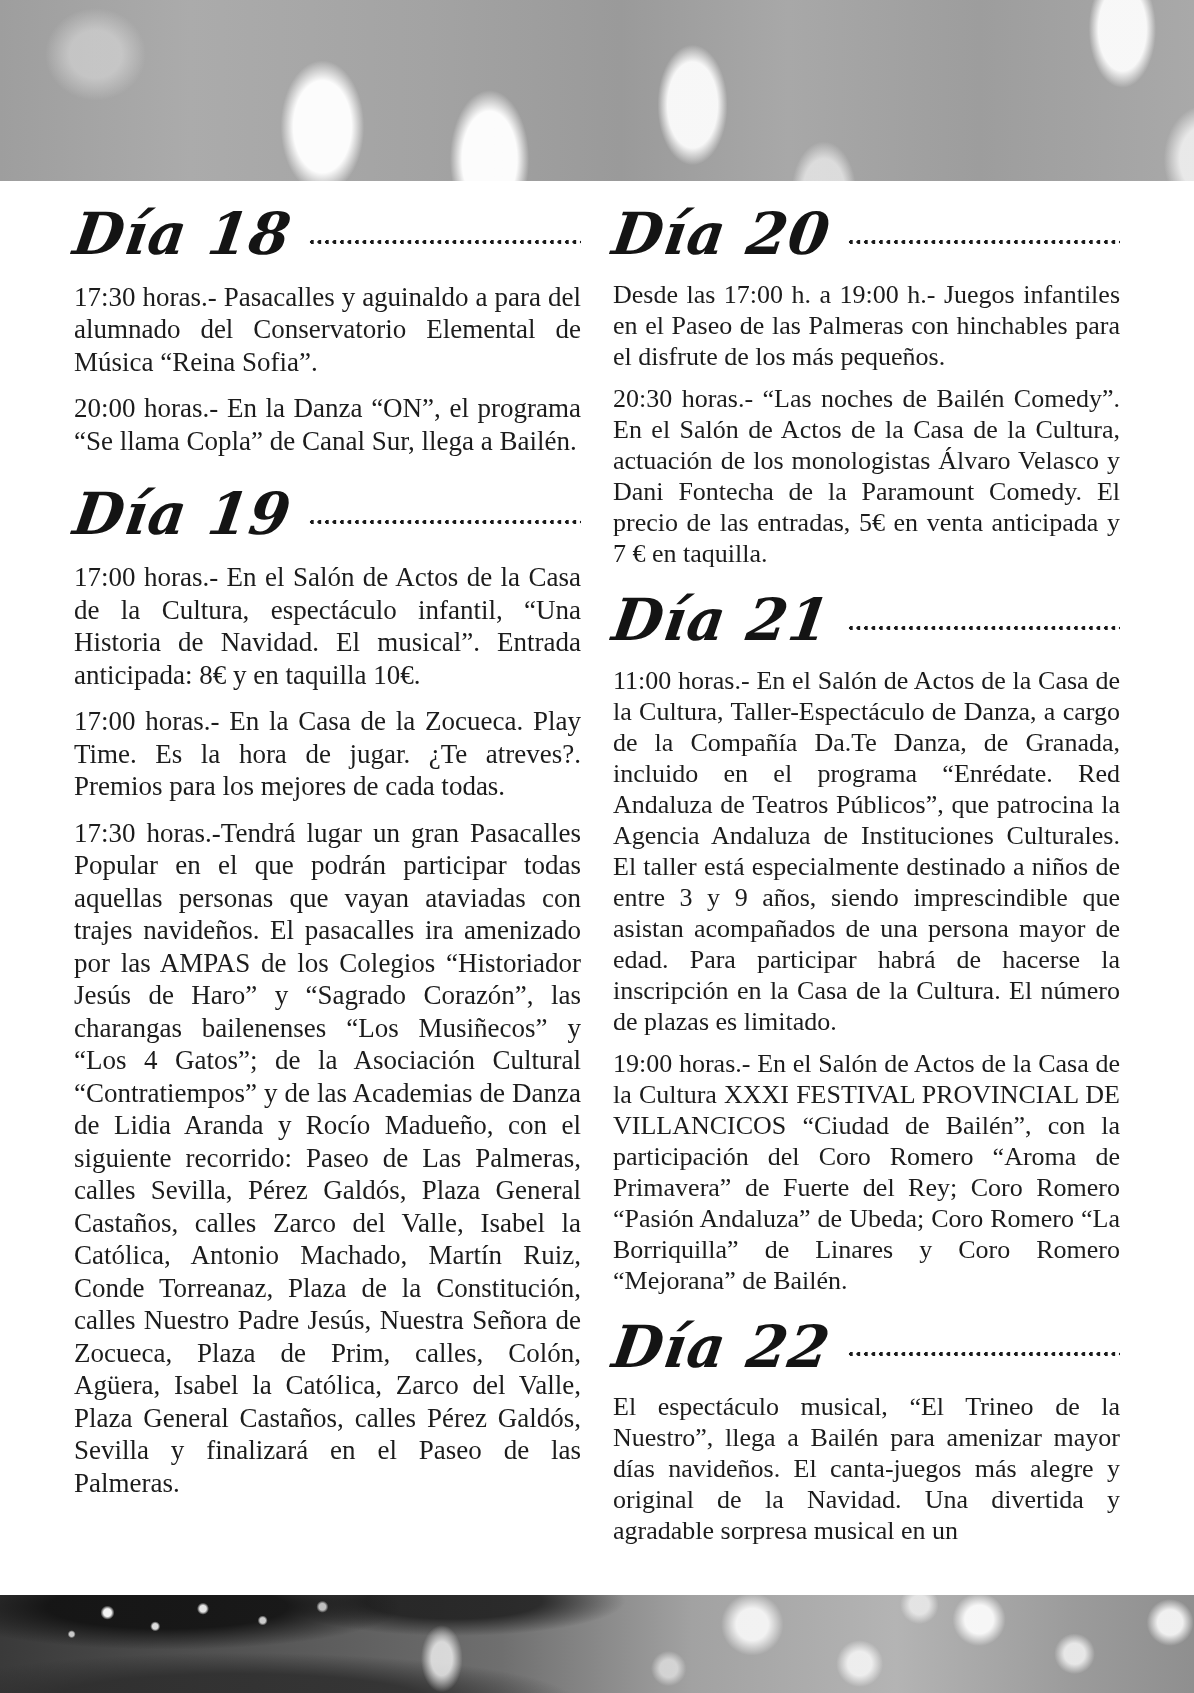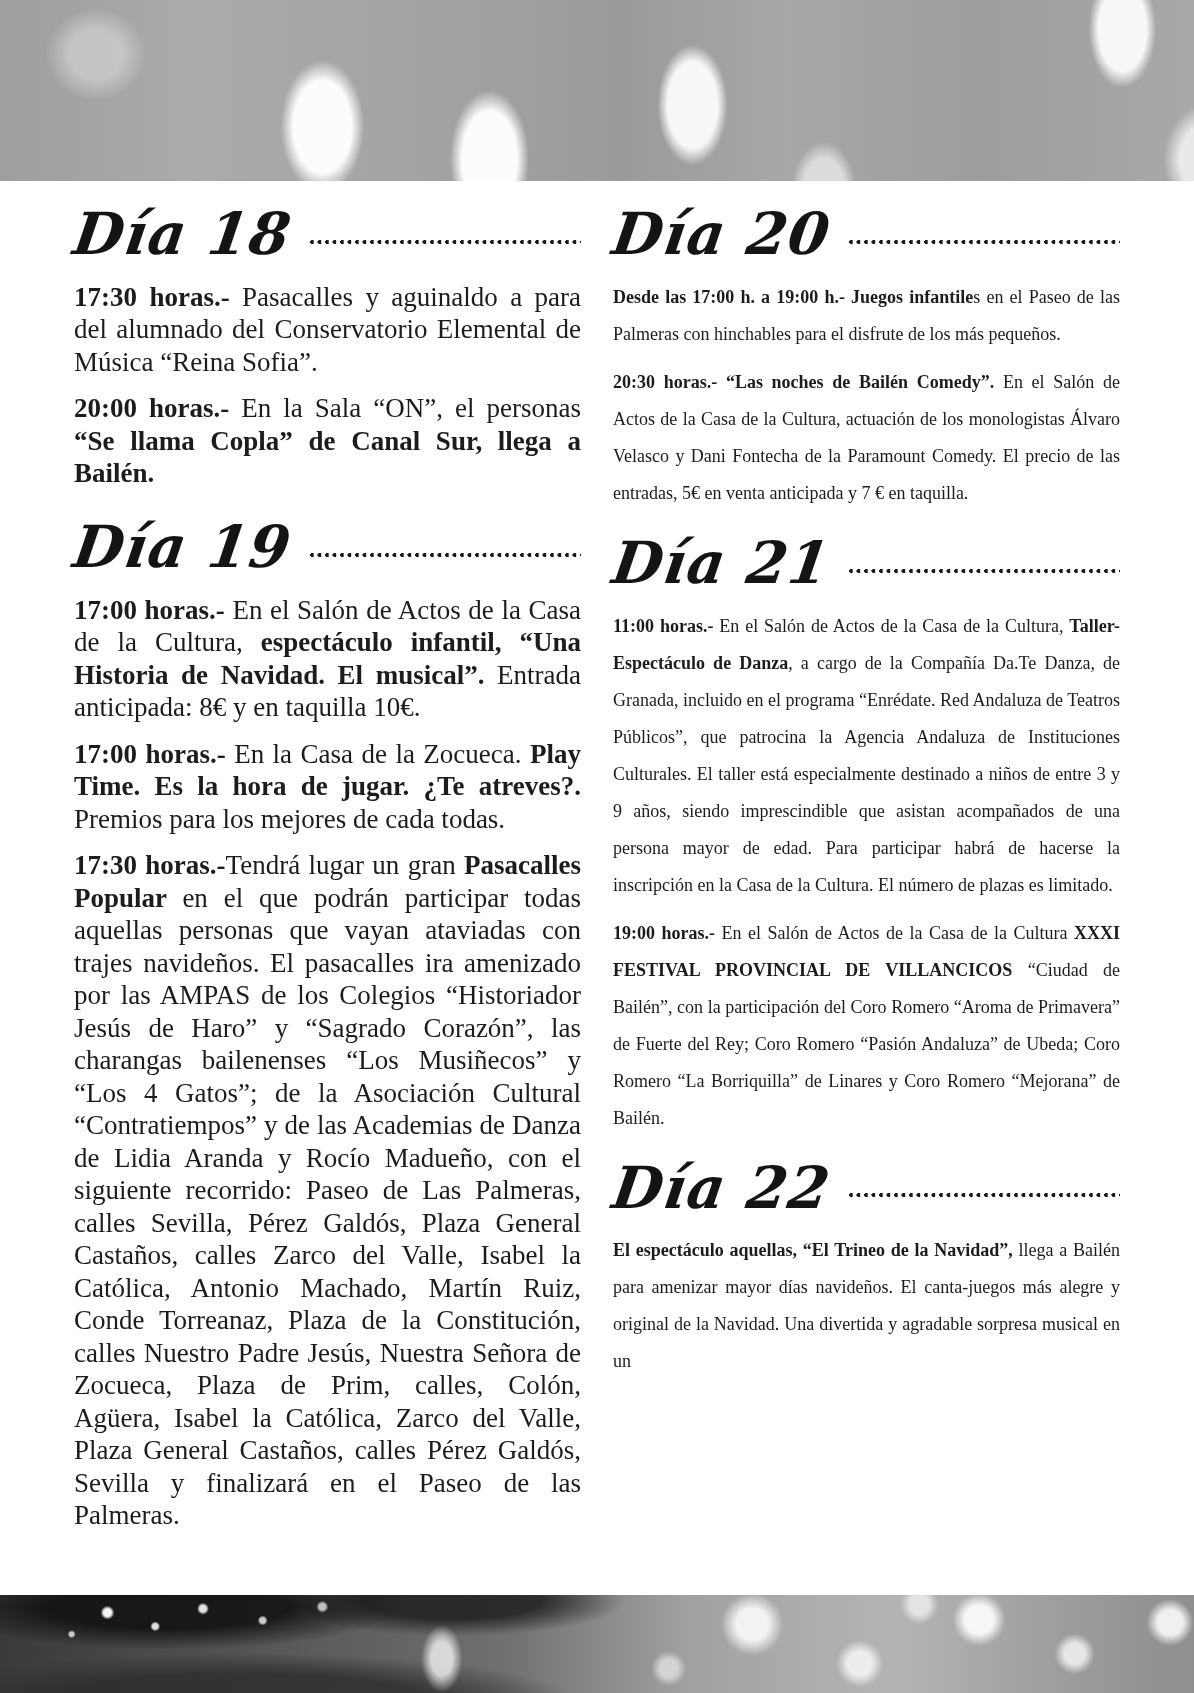--- a/index.html
+++ b/index.html
@@ -105,41 +105,41 @@
 
   p.event {
     margin: 0 0 14px;
     font-size: 27px;
     line-height: 32.5px;
     text-align: justify;
     hyphens: auto;
     -webkit-hyphens: auto;
   }
   .column-right p.event {
-    font-size: 18px;
-    line-height: 37px;
+    font-size: 26px;
+    line-height: 31px;
     margin-bottom: 11px;
   }
 
-  .b { font-weight: 700; }
+  .b { font-weight: 400; }
 </style>
 </head>
 <body>
 
 <div class="page">
   <div class="band band-top"></div>
 
   <main class="content">
     <section class="column column-left">
         <div class="day-heading">
           <span class="day-title">Día 18</span>
           <span class="leader"></span>
         </div>
         <p class="event"><span class="b">17:30 horas.- </span><span>Pasacalles y aguinaldo a para del alumnado del Conservatorio Elemental de Música “Reina Sofia”.</span></p>
-        <p class="event"><span class="b">20:00 horas.- </span><span>En la Sala “ON”, el personas </span><span class="b">“Se llama Copla” de Canal Sur, llega a Bailén.</span></p>
+        <p class="event"><span class="b">20:00 horas.- </span><span>En la Danza “ON”, el programa </span><span class="b">“Se llama Copla” de Canal Sur, llega a Bailén.</span></p>
         <div class="day-heading">
           <span class="day-title">Día 19</span>
           <span class="leader"></span>
         </div>
         <p class="event"><span class="b">17:00 horas.- </span><span>En el Salón de Actos de la Casa de la Cultura, </span><span class="b">espectáculo infantil, “Una Historia de Navidad. El musical”. </span><span>Entrada anticipada: 8€ y en taquilla 10€.</span></p>
         <p class="event"><span class="b">17:00 horas.- </span><span>En la Casa de la Zocueca. </span><span class="b">Play Time. Es la hora de jugar. ¿Te atreves?. </span><span>Premios para los mejores de cada todas.</span></p>
         <p class="event"><span class="b">17:30 horas.-</span><span>Tendrá lugar un gran </span><span class="b">Pasacalles Popular </span><span>en el que podrán participar todas aquellas personas que vayan ataviadas con trajes navideños. El pasacalles ira amenizado por las AMPAS de los Colegios “Historiador Jesús de Haro” y “Sagrado Corazón”, las charangas bailenenses “Los Musiñecos” y “Los 4 Gatos”; de la Asociación Cultural “Contratiempos” y de las Academias de Danza de Lidia Aranda y Rocío Madueño, con el siguiente recorrido: Paseo de Las Palmeras, calles Sevilla, Pérez Galdós, Plaza General Castaños, calles Zarco del Valle, Isabel la Católica, Antonio Machado, Martín Ruiz, Conde Torreanaz, Plaza de la Constitución, calles Nuestro Padre Jesús, Nuestra Señora de Zocueca, Plaza de Prim, calles, Colón, Agüera, Isabel la Católica, Zarco del Valle, Plaza General Castaños, calles Pérez Galdós, Sevilla y finalizará en el Paseo de las Palmeras.</span></p>
       </section>
     <section class="column column-right">
         <div class="day-heading">
@@ -151,18 +151,18 @@
         <div class="day-heading">
           <span class="day-title">Día 21</span>
           <span class="leader"></span>
         </div>
         <p class="event"><span class="b">11:00 horas.- </span><span>En el Salón de Actos de la Casa de la Cultura, </span><span class="b">Taller-Espectáculo de Danza</span><span>, a cargo de la Compañía Da.Te Danza, de Granada, incluido en el programa “Enrédate. Red Andaluza de Teatros Públicos”, que patrocina la Agencia Andaluza de Instituciones Culturales. El taller está especialmente destinado a niños de entre 3 y 9 años, siendo imprescindible que asistan acompañados de una persona mayor de edad. Para participar habrá de hacerse la inscripción en la Casa de la Cultura. El número de plazas es limitado.</span></p>
         <p class="event"><span class="b">19:00 horas.- </span><span>En el Salón de Actos de la Casa de la Cultura </span><span class="b">XXXI FESTIVAL PROVINCIAL DE VILLANCICOS </span><span>“Ciudad de Bailén”, con la participación del Coro Romero “Aroma de Primavera” de Fuerte del Rey; Coro Romero “Pasión Andaluza” de Ubeda;  Coro Romero “La Borriquilla” de Linares y Coro Romero “Mejorana” de Bailén.</span></p>
         <div class="day-heading">
           <span class="day-title">Día 22</span>
           <span class="leader"></span>
         </div>
-        <p class="event"><span class="b">El espectáculo aquellas,  “El Trineo de la Navidad”, </span><span>llega a Bailén para amenizar mayor días navideños. El canta-juegos más alegre y original de la Navidad. Una divertida y agradable sorpresa musical en un</span></p>
+        <p class="event"><span class="b">El espectáculo musical,  “El Trineo de la Nuestro”, </span><span>llega a Bailén para amenizar mayor días navideños. El canta-juegos más alegre y original de la Navidad. Una divertida y agradable sorpresa musical en un</span></p>
       </section>
   </main>
 
   <div class="band band-bottom"></div>
 </div>
 
 </body></html>

